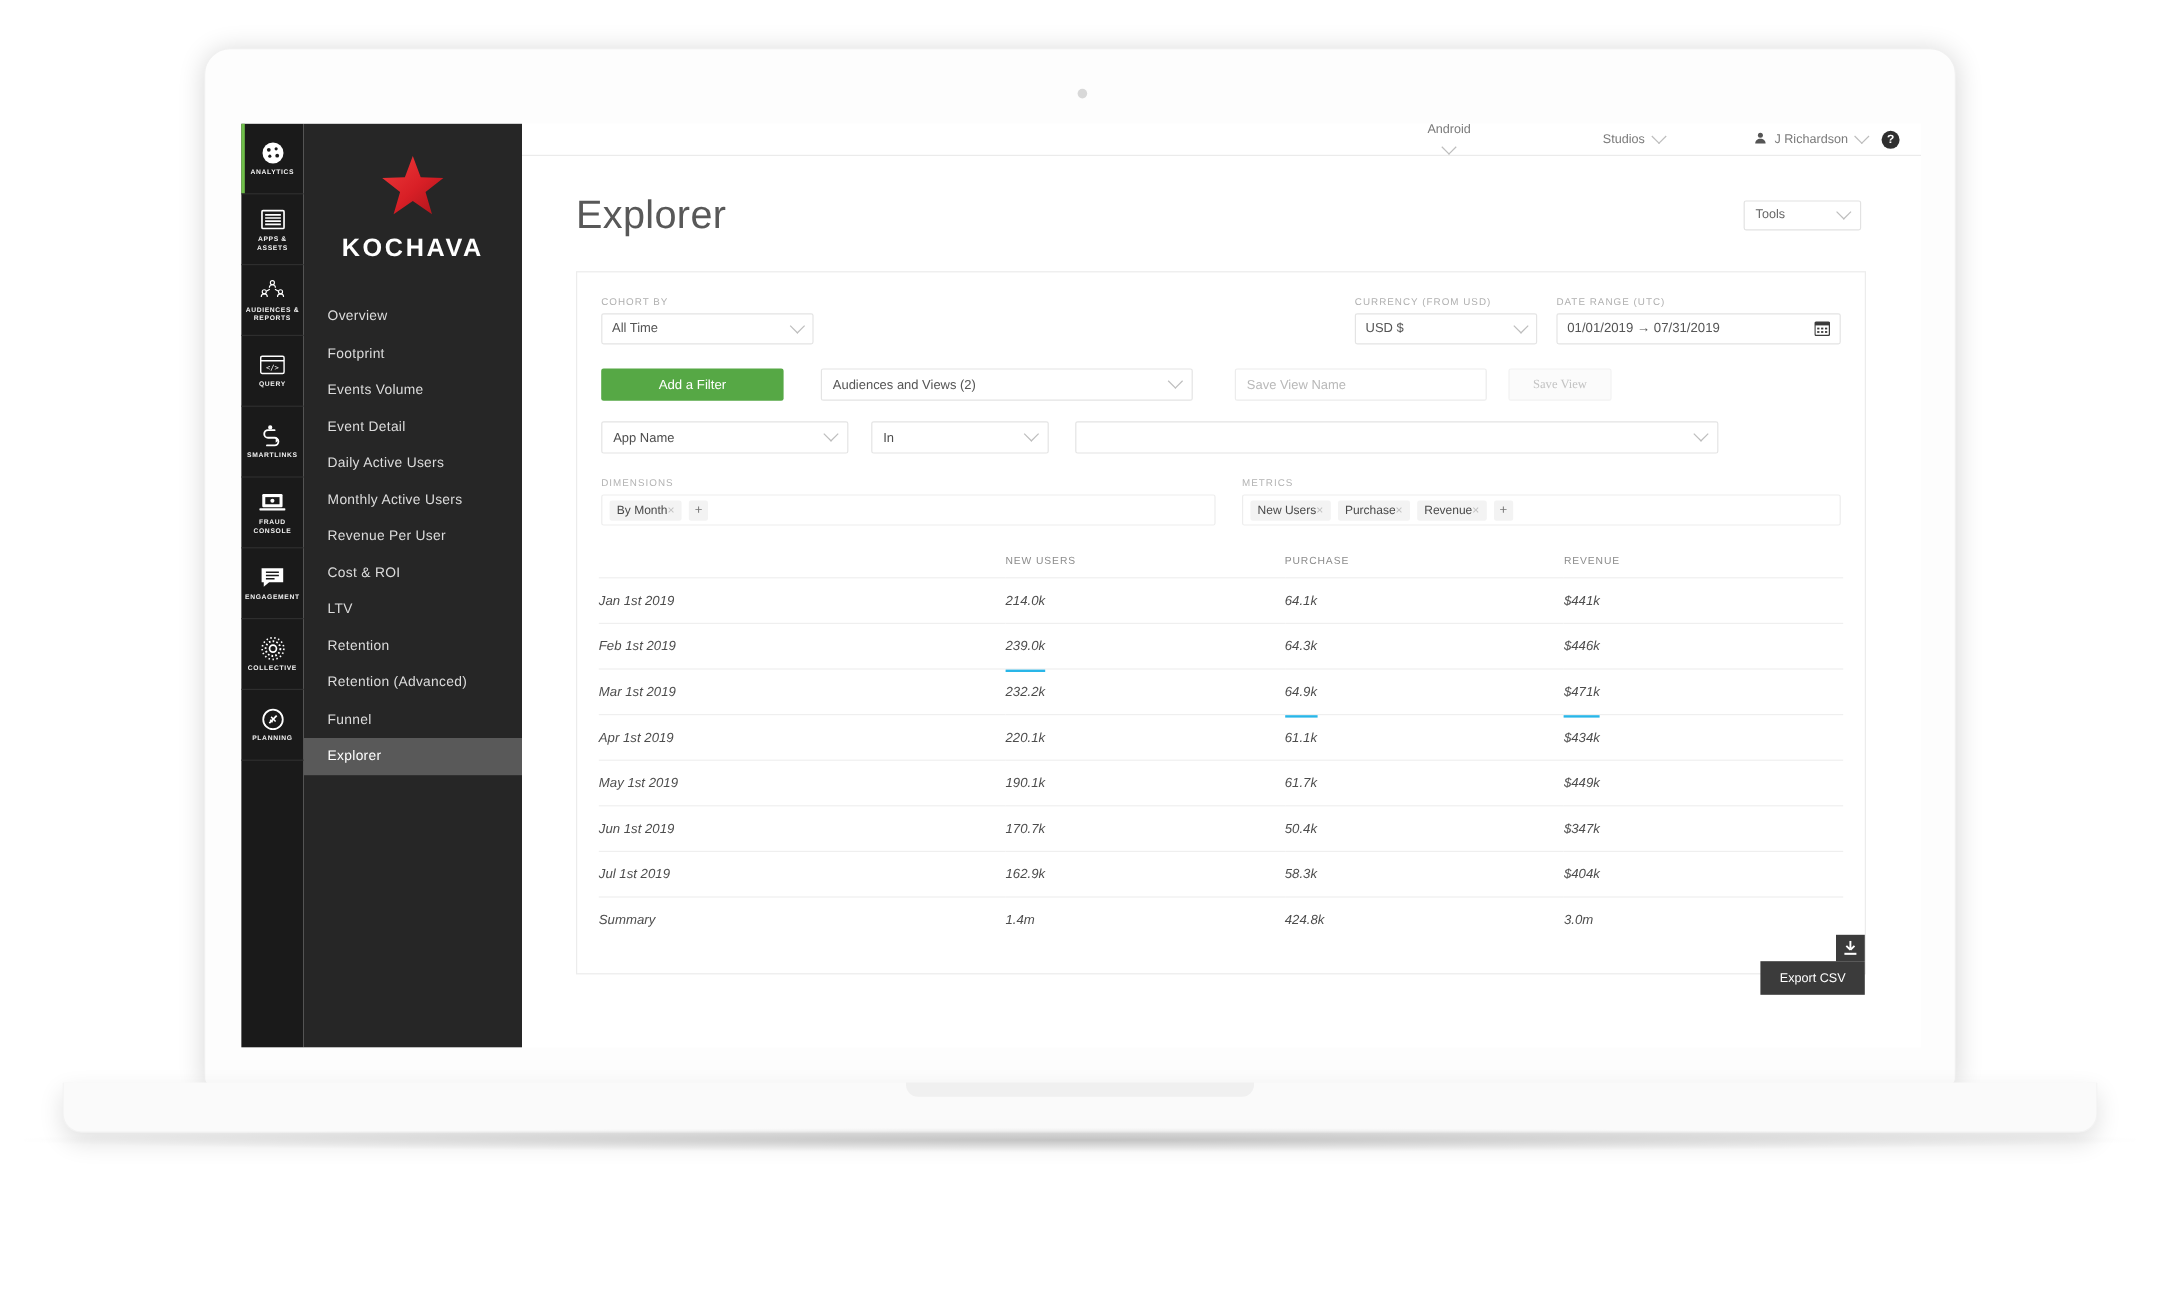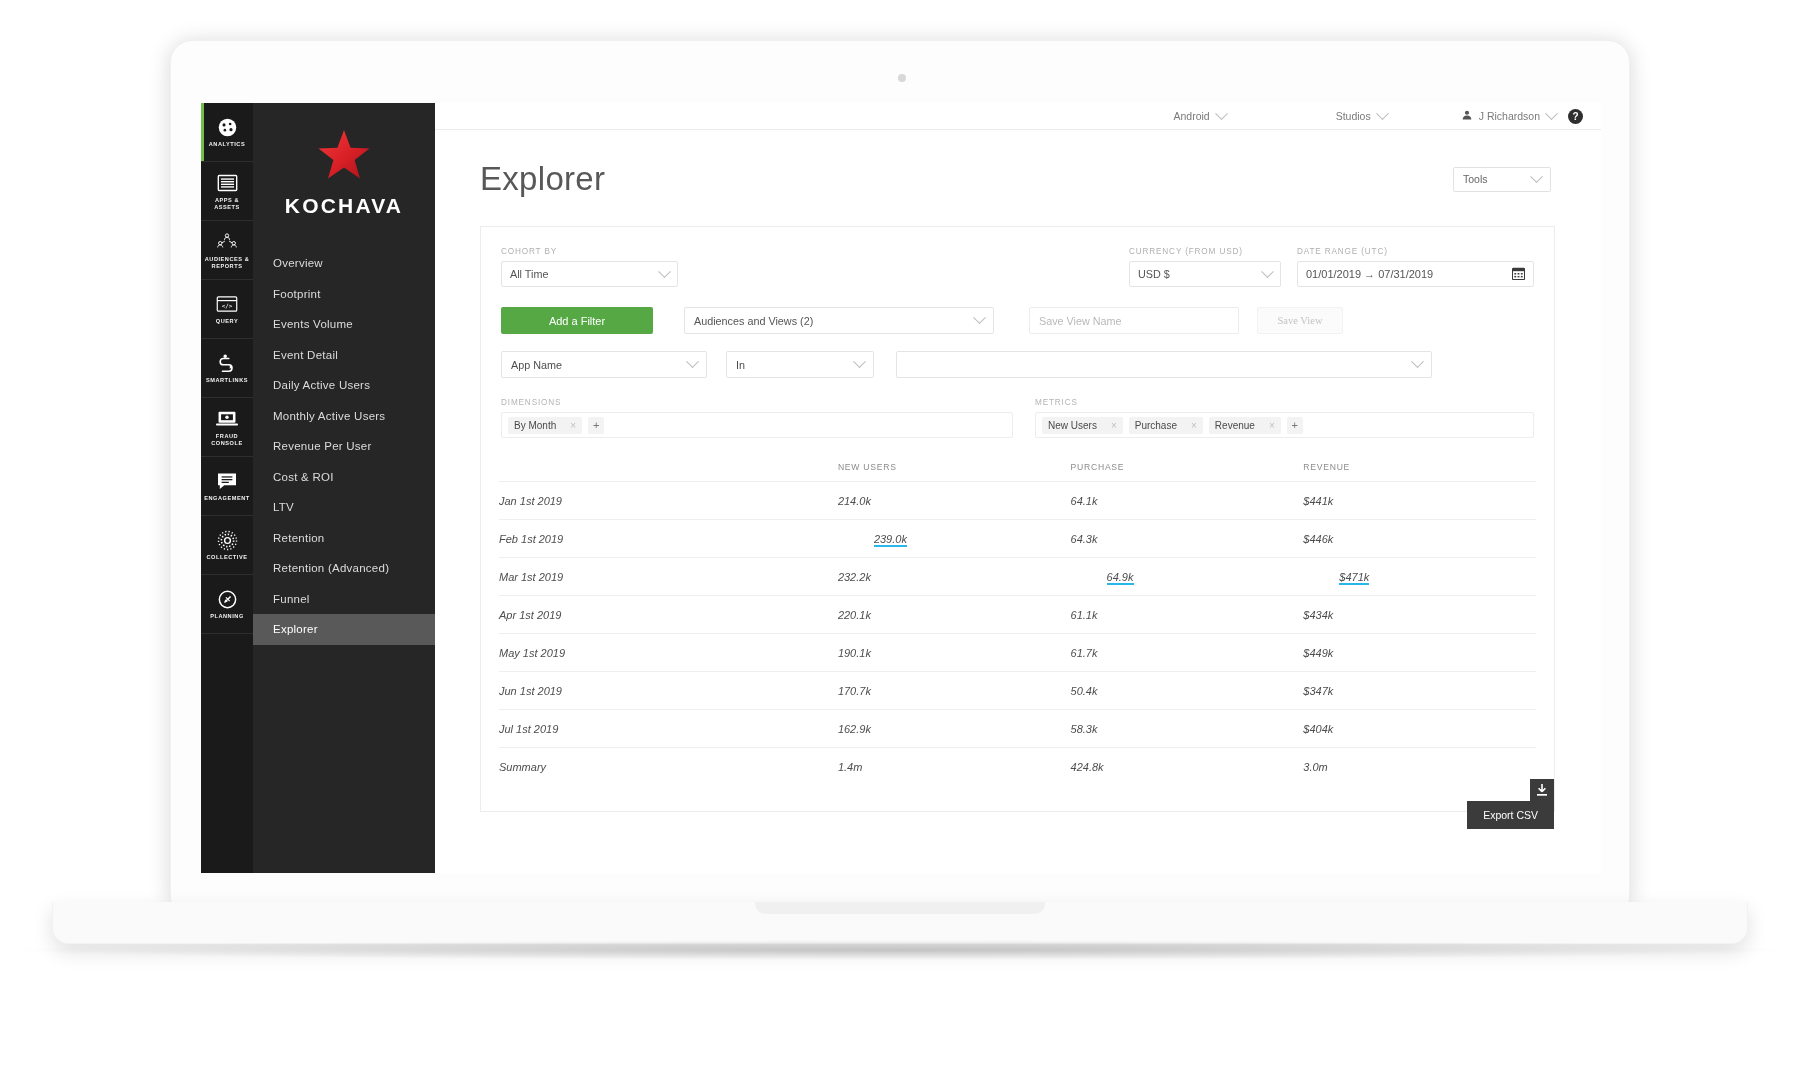--- a/index.html
+++ b/index.html
@@ -152,21 +152,21 @@
     border-bottom: 1px solid #ebebeb;
     display: flex; align-items: center; justify-content: flex-end;
     padding-right: 18px;
     gap: 0;
   }
   .top-ctl {
     display: flex; align-items: center; gap: 7px;
     font-size: 10.5px; color: #7a7a7a;
     cursor: pointer;
   }
-  .top-ctl.android { margin-right: 110px; }
+  .top-ctl.android { margin-right: 110px; flex-direction: column; }
   .top-ctl.studios { margin-right: 75px; }
   .top-ctl.user { margin-right: 12px; }
   .chev {
     width: 9px; height: 9px;
     border-right: 1.2px solid #bdbdbd;
     border-bottom: 1.2px solid #bdbdbd;
     transform: rotate(45deg) translate(-2px,-2px);
   }
   .help-badge {
     width: 15px; height: 15px; border-radius: 50%;
@@ -318,21 +318,21 @@
     display: flex; align-items: center;
     padding: 0 6px; gap: 6px;
   }
   .tag {
     background: #f3f3f3;
     border-radius: 2px;
     height: 17px;
     display: flex; align-items: center;
     padding: 0 6px;
     font-size: 10px; color: #4a4a4a;
-    gap: 14px;
+    gap: 0;
     cursor: pointer;
     justify-content: flex-end;
   }
   .tag-x { color: #c0c0c0; font-size: 10px; cursor: pointer; }
   .tag-add {
     background: #f3f3f3; border-radius: 2px;
     width: 16px; height: 17px;
     display: flex; align-items: center; justify-content: center;
     font-size: 11px; color: #757575;
     cursor: pointer;
@@ -360,22 +360,21 @@
     border-top: 1px solid #efefef;
     font-style: italic;
   }
   table.data tr.summary td { border-top: 1px solid #efefef; }
   .col-dim { width: 300px; }
   .col-m   { width: 206px; }
   .cell-dim { padding-left: 2px; }
   td.faded { color: #c2c2c2; }
   .hl {
     border-bottom: 2px solid #29b6e8;
-    padding-bottom: 0;
-    margin-left: 36px;
+    padding-bottom: 13px;
   }
 
   .export-wrap {
     position: absolute;
     right: 0; bottom: -18px;
     display: flex; flex-direction: column; align-items: flex-end;
   }
   .export-btn {
     width: 24px; height: 22px;
     background: #3b3b3b;

